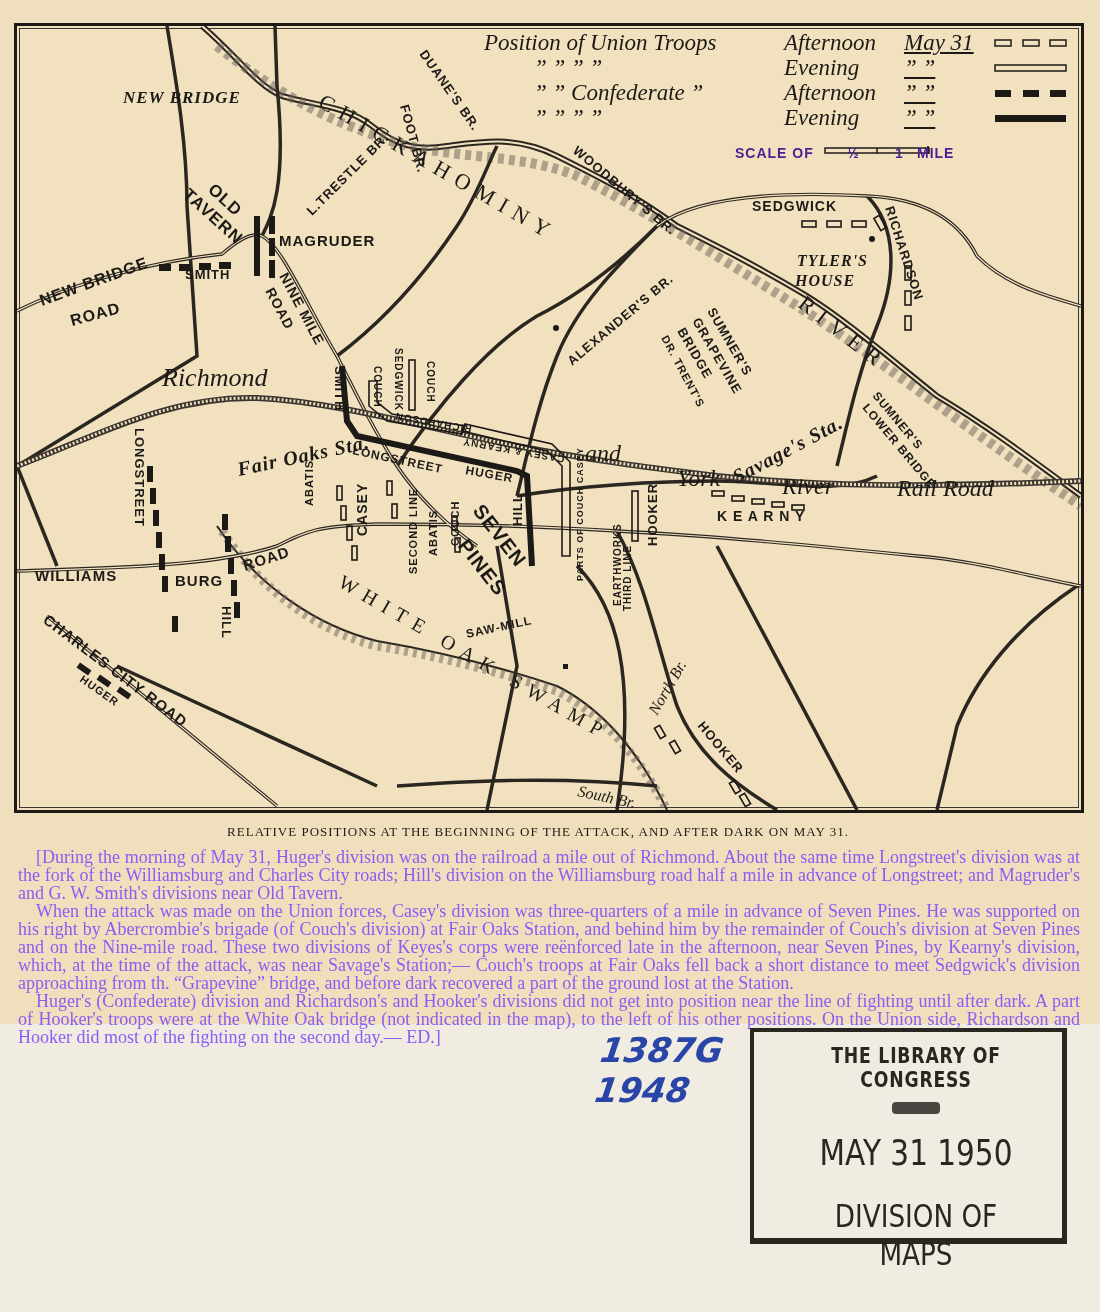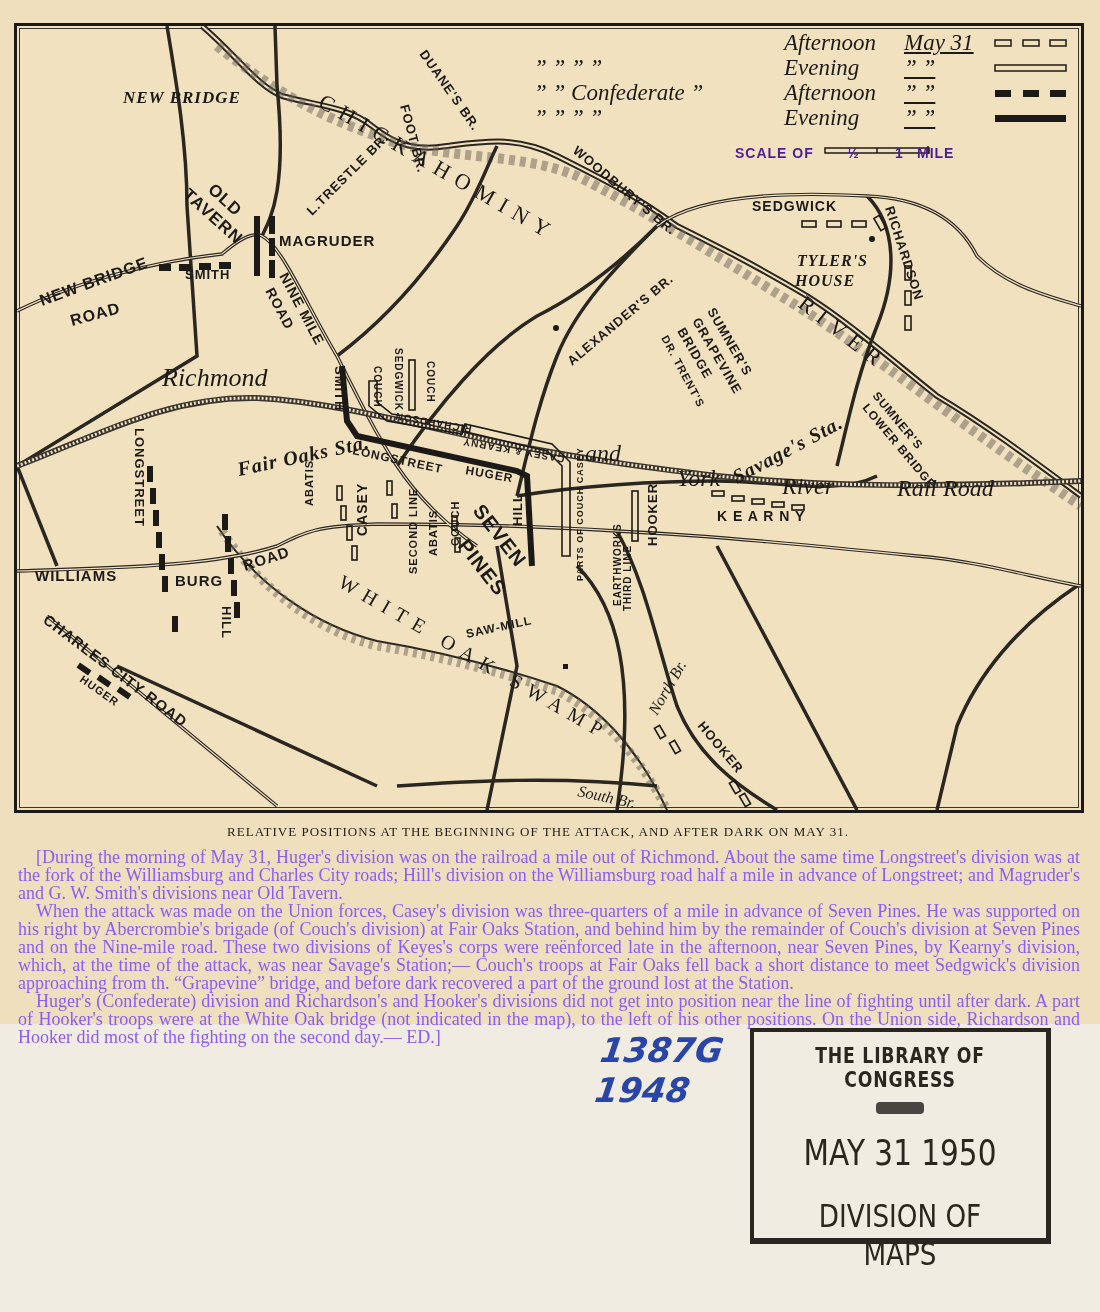--- a/index.html
+++ b/index.html
@@ -15,21 +15,21 @@
   .legend .row{position:relative;height:25px;font-size:23px;line-height:25px;white-space:nowrap;}
   .legend .c1{position:absolute;left:0;}
   .legend .c2{position:absolute;left:300px;}
   .legend .c3{position:absolute;left:420px;text-decoration:underline;}
   .legend .sym{position:absolute;left:510px;top:8px;width:74px;height:10px;}
   .scale{position:absolute;left:735px;top:145px;font-family:"Liberation Sans",sans-serif;font-weight:bold;font-size:14px;color:#4c1d95;letter-spacing:1px;}
   .caption{position:absolute;left:0;top:824px;width:1076px;text-align:center;font-family:Liberation Serif, serif;font-size:13px;letter-spacing:1px;color:#1c1a17;}
   .notes{position:absolute;left:18px;top:848px;width:1062px;font-family:"Liberation Serif",serif;font-size:18px;line-height:18px;color:#8b5cf6;text-align:justify;}
   .notes p{margin:0;text-indent:18px;}
   .hand{position:absolute;left:598px;top:1030px;font-family:"DejaVu Sans",sans-serif;font-style:italic;font-weight:bold;color:#2a45a8;font-size:34px;line-height:40px;transform:skewX(-8deg);}
-  .stamp{position:absolute;left:750px;top:1028px;width:292px;height:206px;border:4px solid #2a2620;border-right-width:5px;border-bottom-width:6px;font-family:"DejaVu Sans",sans-serif;color:#2a2620;text-align:center;}
+  .stamp{position:absolute;left:750px;top:1028px;width:292px;height:206px;border:4px solid #2a2620;border-right-width:5px;border-bottom-width:6px;font-family:"DejaVu Sans",sans-serif;color:#2a2620;text-align:center;padding-left:16px;}
   .stamp .s1{margin-top:12px;font-size:21px;font-weight:bold;transform:scaleX(0.82);letter-spacing:1px;}
   .stamp .smudge{margin:10px auto 0;width:48px;height:12px;background:#4a4540;border-radius:4px;}
   .stamp .s2{margin-top:18px;font-size:36px;transform:scaleX(0.82);}
   .stamp .s3{margin-top:24px;font-size:32px;transform:scaleX(0.82);}
 </style>
 </head>
 <body>
 
 <div class="paper"></div>
 <div class="below"></div>
@@ -229,20 +229,21 @@
   <text class="lbl" x="205" y="580" font-size="13" transform="rotate(90 205 580)">HILL</text>
   <text class="lbl" x="18" y="555" font-size="15">WILLIAMS</text>
   <text class="lbl" x="158" y="560" font-size="15">BURG</text>
   <text class="lbl" x="228" y="545" font-size="15" transform="rotate(-18 228 545)">ROAD</text>
   <text class="lbl" x="25" y="596" font-size="15" transform="rotate(37 25 596)">CHARLES CITY ROAD</text>
   <text class="lbl" x="62" y="655" font-size="11" transform="rotate(35 62 655)">HUGER</text>
 </svg>
 
 <div class="legend">
   <div class="row">
+    <span class="c1">Position of Union Troops</span>
     <span class="c2">Afternoon</span>
     <span class="c3">May 31</span>
     <svg class="sym" viewBox="0 0 74 10">
         <rect x="1" y="2" width="16" height="6" fill="none" stroke="#1c1a17" stroke-width="1.5"></rect>
         <rect x="29" y="2" width="16" height="6" fill="none" stroke="#1c1a17" stroke-width="1.5"></rect>
         <rect x="56" y="2" width="16" height="6" fill="none" stroke="#1c1a17" stroke-width="1.5"></rect>
       </svg>
   </div>
   <div class="row">
     <span class="c1" style="left:50px">”   ”   ”   ”</span>

